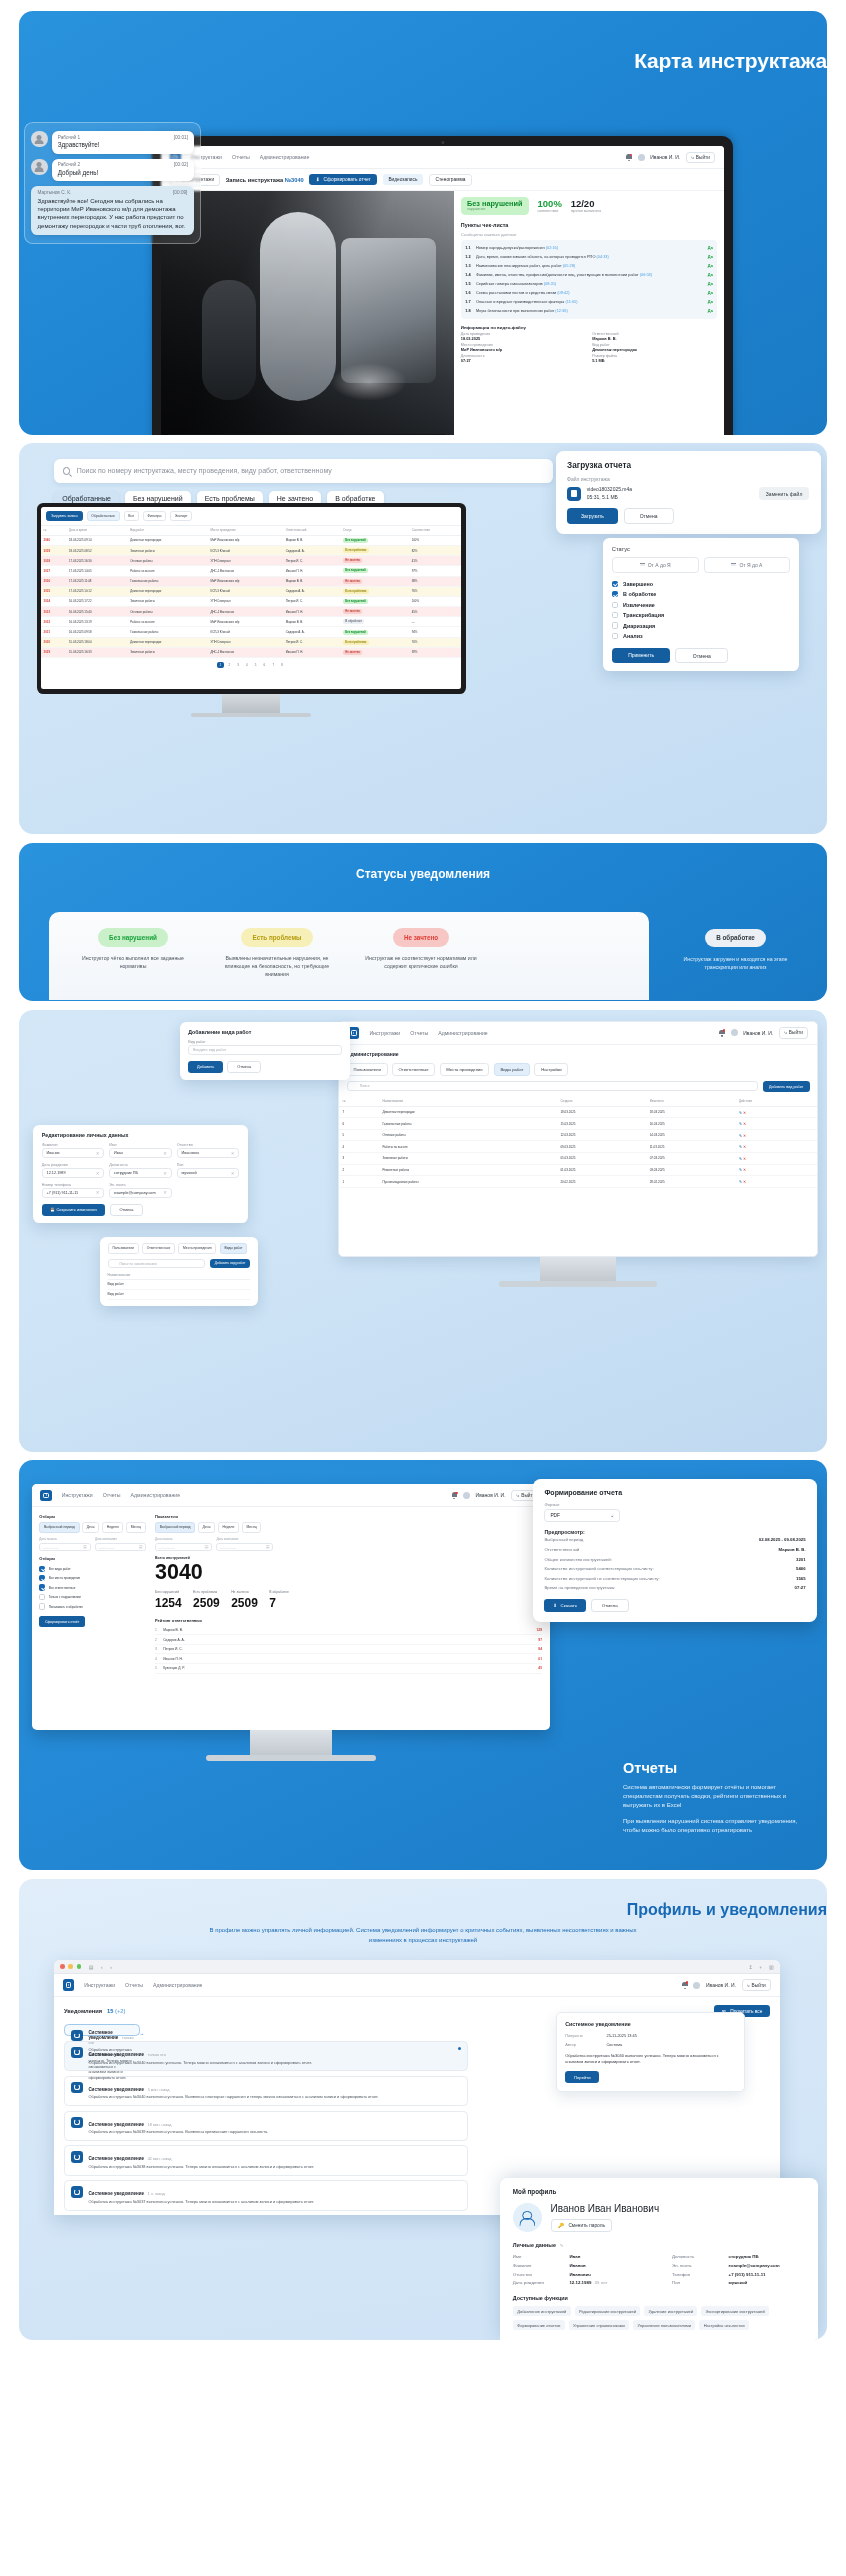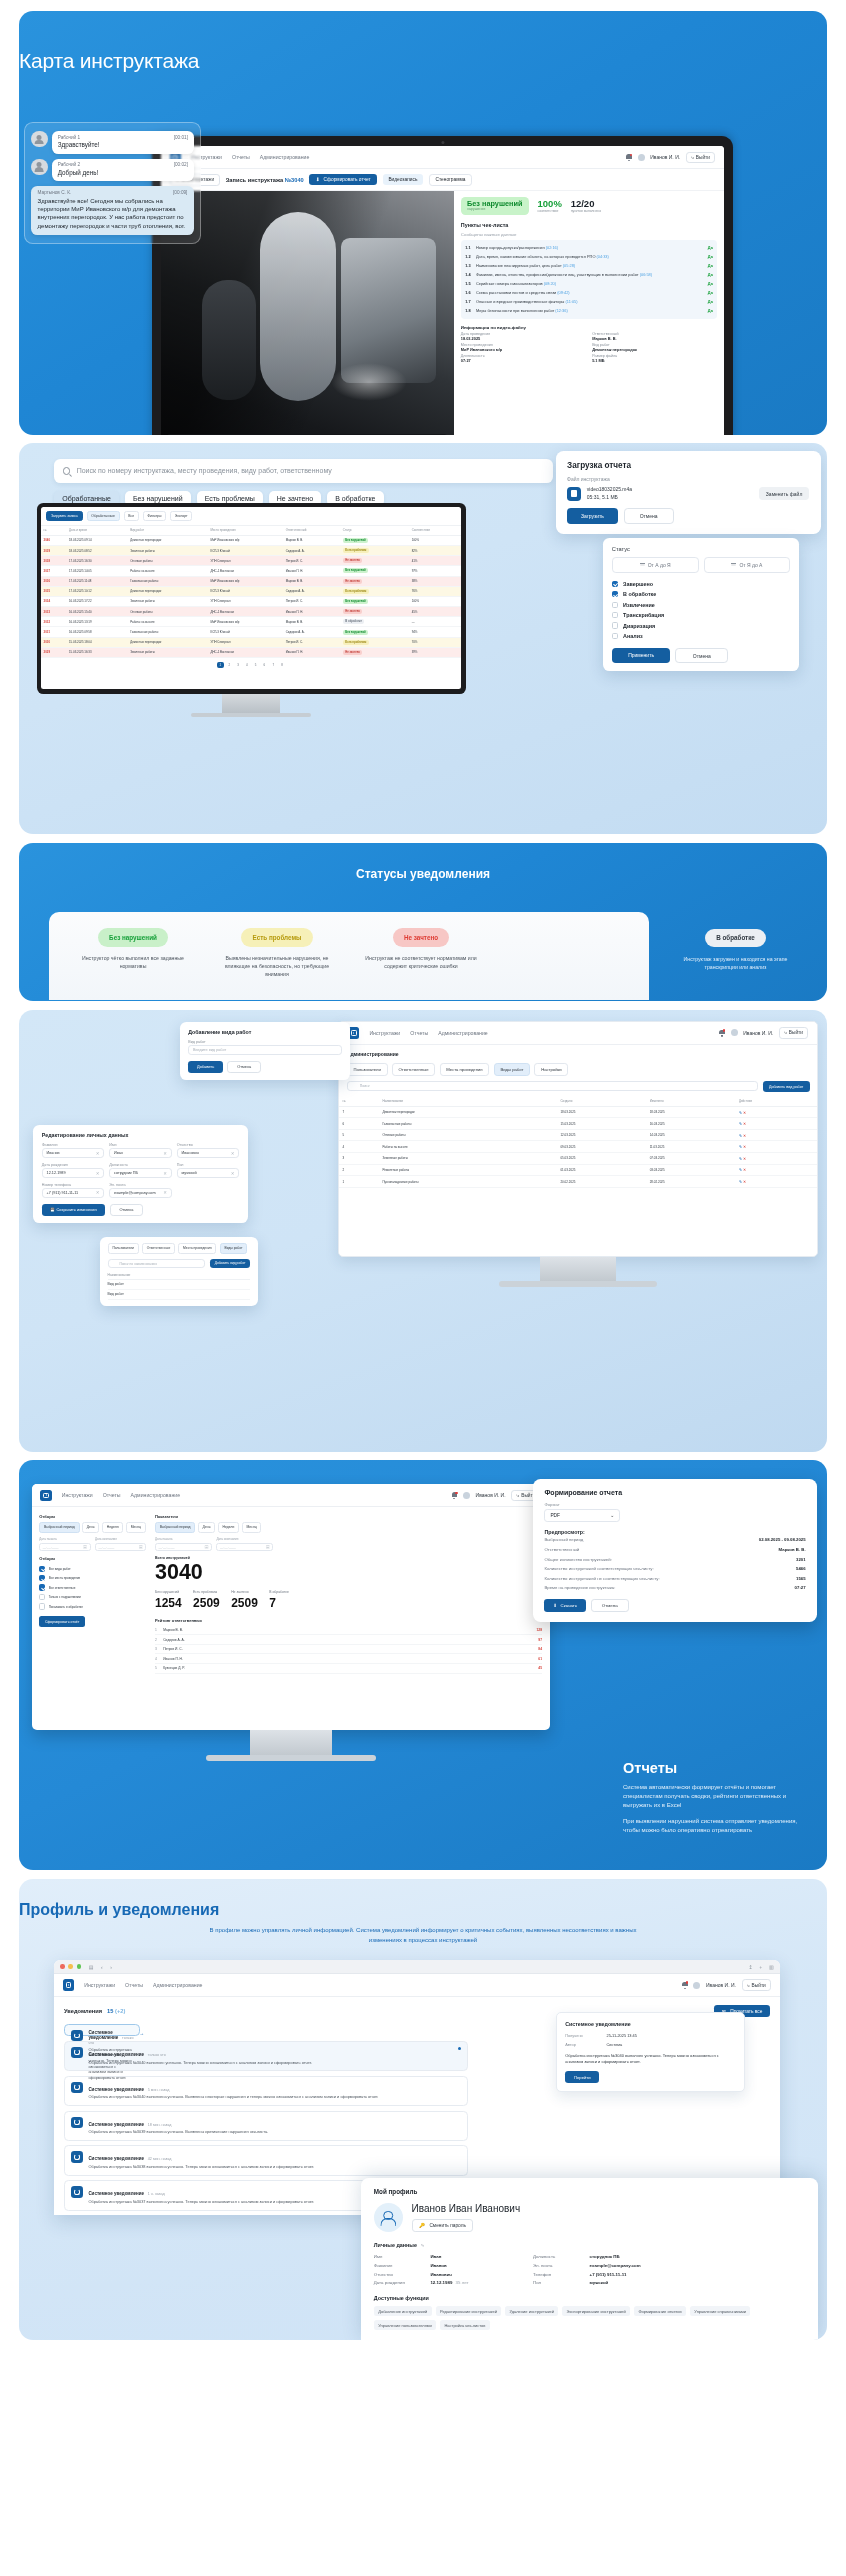--- a/index.html
+++ b/index.html
@@ -14,24 +14,24 @@
   
   .sec-hero {
     position: relative;
     margin: 11.4px 19px 0 19px;
     height: 424px;
     border-radius: 14px;
     background: linear-gradient(150deg, #2a93dd 0%, #1f86d4 45%, #1a7ac4 100%);
     overflow: hidden;
   }
   .sec-hero .h1 {
-    text-align: left;
+    text-align: right;
     color: #fff;
     font-size: 21px;
-    font-weight: 400;
+    font-weight: 700;
     letter-spacing: -0.2px;
     padding-top: 38px;
   }
   .sec-hero .sub {
     text-align: center;
     color: #e4f1fb;
     font-size: 7.3px;
     line-height: 1.55;
     max-width: 461px;
     margin: 10px auto 0;
@@ -293,21 +293,21 @@
   .rep-card .acts{display:flex;gap:5px;margin-top:6.3px;}
   .rep-card .pb{font-size:4.4px;color:#fff;background:#145ea0;border-radius:3.2px;padding:3.8px 8.8px;display:flex;align-items:center;gap:2.5px;}
   .rep-card .sb{font-size:4.4px;color:#303840;background:#fff;border:0.6px solid #dde3ea;border-radius:3.2px;padding:3.2px 10px;}
 
   .rep-copy{position:absolute;right:15px;bottom:35px;width:189px;}
   .rep-copy h2{font-size:14.5px;font-weight:700;color:#fff;}
   .rep-copy p{font-size:6px;color:#e3f0fb;line-height:1.5;margin-top:7px;}
 
   
   .sec-prof{position:relative;margin:8.8px 19px 19px;min-height:461px;border-radius:14px;background:linear-gradient(170deg,#e1eefa 0%, #d5e7f7 40%, #cfe3f6 100%);overflow:hidden;}
-  .sec-prof h2{text-align:left;font-size:16px;font-weight:700;color:#1769b5;padding-top:21.5px;}
+  .sec-prof h2{text-align:right;font-size:16px;font-weight:700;color:#1769b5;padding-top:21.5px;}
   .sec-prof .sub2{text-align:center;font-size:6px;color:#1769b5;line-height:1.55;max-width:442px;margin:7.6px auto 0;}
   .browser{position:absolute;left:35px;top:81px;width:726px;background:#fff;border-radius:6.3px 6.3px 0 0;box-shadow:0 6.3px 19px rgba(21,64,104,.16);overflow:hidden;}
   .bchrome{height:14px;background:#f0f2f5;display:flex;align-items:center;gap:3.8px;padding:0 6.3px;border-bottom:0.6px solid #e4e8ed;}
   .dot{width:4.4px;height:4.4px;border-radius:50%;}
   .d1{background:#ed6a5e;} .d2{background:#f4bf4f;} .d3{background:#61c454;}
   .bchrome .arr{font-size:5px;color:#8a929b;margin-left:3.8px;}
   .bchrome .sp{margin-left:auto;display:flex;gap:5.7px;font-size:5px;color:#8a929b;}
   .napp{padding:0;}
   .nlist{padding:7.6px 10px 0;}
   .nhead{display:flex;align-items:center;gap:5px;margin-bottom:6.3px;}
@@ -327,21 +327,21 @@
   .ncard .bdot{margin-left:auto;width:3.2px;height:3.2px;border-radius:50%;background:#1769b5;}
 
   .ndetail{position:absolute;right:82px;top:133px;width:189px;background:#fff;border:0.6px solid #e6ebf1;border-radius:5px;padding:7.6px 8.2px;box-shadow:0 5px 14px rgba(21,64,104,.12);}
   .ndetail h4{font-size:5.3px;font-weight:700;color:#1b2128;margin-bottom:5px;}
   .nd-row{display:flex;gap:6.3px;padding:1.6px 0;}
   .nd-row .k{font-size:3.9px;color:#8a929b;width:35px;}
   .nd-row .v{font-size:3.9px;color:#303840;}
   .nd-txt{font-size:4px;color:#303840;line-height:1.5;margin-top:5px;}
   .nd-btn{margin-top:5.7px;font-size:4.2px;color:#fff;background:#145ea0;border-radius:3.2px;padding:3.8px 8.8px;display:inline-block;}
 
-  .profcard{position:absolute;right:8.8px;bottom:0;width:457px;background:#fff;border-radius:7.6px 7.6px 0 0;padding:10px 12.6px;box-shadow:0 -2.5px 19px rgba(21,64,104,.18);}
+  .profcard{position:absolute;right:8.8px;bottom:0;width:318px;background:#fff;border-radius:7.6px 7.6px 0 0;padding:10px 12.6px;box-shadow:0 -2.5px 19px rgba(21,64,104,.18);}
   .profcard h4{font-size:6.3px;font-weight:700;color:#1b2128;}
   .pf-top{display:flex;align-items:center;gap:8.8px;margin-top:8.8px;}
   .pf-ava{width:29px;height:29px;border-radius:50%;background:#e3f0fa;flex:0 0 29px;position:relative;}
   .pf-ava::before{content:"";position:absolute;left:50%;top:7.6px;transform:translateX(-50%);width:7.6px;height:7.6px;border-radius:50%;border:1.1px solid #1769b5;}
   .pf-ava::after{content:"";position:absolute;left:50%;bottom:6.3px;transform:translateX(-50%);width:13.3px;height:7px;border:1.1px solid #1769b5;border-bottom:none;border-radius:7px 7px 0 0;}
   .pf-name{font-size:10px;color:#1b2128;}
   .pf-pass{margin-top:4.4px;display:inline-flex;align-items:center;gap:3.2px;font-size:4.8px;color:#303840;border:0.6px solid #dde3ea;border-radius:3.2px;padding:3.2px 6.3px;}
   .pf-sec{margin-top:10px;font-size:5.4px;font-weight:700;color:#1b2128;display:flex;align-items:center;gap:3.8px;}
   .pf-grid{display:grid;grid-template-columns:49px 95px 49px auto;gap:3.8px 7.6px;margin-top:5.7px;}
   .pf-grid .k{font-size:4.4px;color:#6d7580;}

